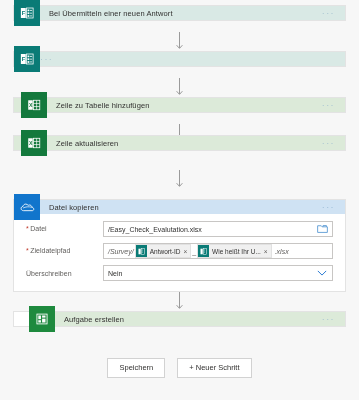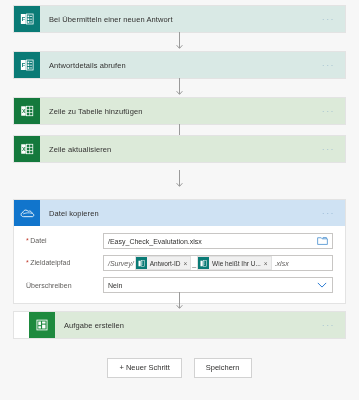--- a/index.html
+++ b/index.html
@@ -15,25 +15,25 @@
 
   
   .card{
     position:absolute;left:14px;width:331px;
     box-sizing:border-box;
     box-shadow:0 0 0 1px #e3e3e3;
     background:#ffffff;
   }
   .card-head{
     display:flex;align-items:center;
-    height:26px;
+    height:14px;
     background:#daeae3;
   }
   .card-head.forms{background:#d9e9e5;}
-  .card-head.excel{background:#dcead9;}
+  .card-head.excel{background:#dcead9;padding-left:7px;}
   .card-head.planner{background:#dcead9;margin-left:15px;}
   .card-head.onedrive{background:#cfe2f3;}
 
   .app-icon{
     width:26px;height:26px;flex:0 0 26px;
     display:flex;align-items:center;justify-content:center;
   }
   .app-icon.forms{background:#0a7b76;}
   .app-icon.excel{background:#14793d;}
   .app-icon.planner{background:#1e8a3e;}
@@ -196,21 +196,20 @@
           <text x="2.1" y="10.6" font-size="6.5" fill="#0a7b76" font-family="Liberation Sans, sans-serif" font-weight="bold">F</text>
           <rect x="7.4" y="2.3" width="7.6" height="11.4" fill="none" stroke="#ffffff" stroke-width="0.9"></rect>
           <rect x="8.6" y="4" width="2" height="2" fill="#ffffff"></rect>
           <rect x="11.2" y="4.5" width="2.6" height="0.9" fill="#ffffff"></rect>
           <rect x="8.6" y="7.2" width="2" height="2" fill="#ffffff"></rect>
           <rect x="11.2" y="7.7" width="2.6" height="0.9" fill="#ffffff"></rect>
           <rect x="8.6" y="10.4" width="2" height="2" fill="#ffffff"></rect>
           <rect x="11.2" y="10.9" width="2.6" height="0.9" fill="#ffffff"></rect>
         </svg>
       </span>
-      <span class="card-title">Antwortdetails abrufen</span>
       <span class="ellipsis-btn">···</span>
     </div>
   </div>
 
   <div class="conn" style="top:78px;height:16px;"></div>
   <div class="arrow" style="top:88px;">
     <svg width="9" height="7" viewBox="0 0 9 7">
         <path d="M4.5 0 L4.5 5.2 M1.6 3.2 L4.5 6.4 L7.4 3.2" stroke="#9a9a9a" stroke-width="1" fill="none"></path>
       </svg>
   </div>
@@ -361,17 +360,17 @@
           <rect x="8.1" y="4" width="3.9" height="2.4" fill="#ffffff"></rect>
           <rect x="8.1" y="7.6" width="3.9" height="4.4" fill="#ffffff"></rect>
         </svg>
       </span>
       <span class="card-title">Aufgabe erstellen</span>
       <span class="ellipsis-btn">···</span>
     </div>
   </div>
 
   <div class="footer">
+    <button class="btn">Speichern</button>
     <button class="btn">+ Neuer Schritt</button>
-    <button class="btn">Speichern</button>
   </div>
 
 </div>
 
 </body></html>

